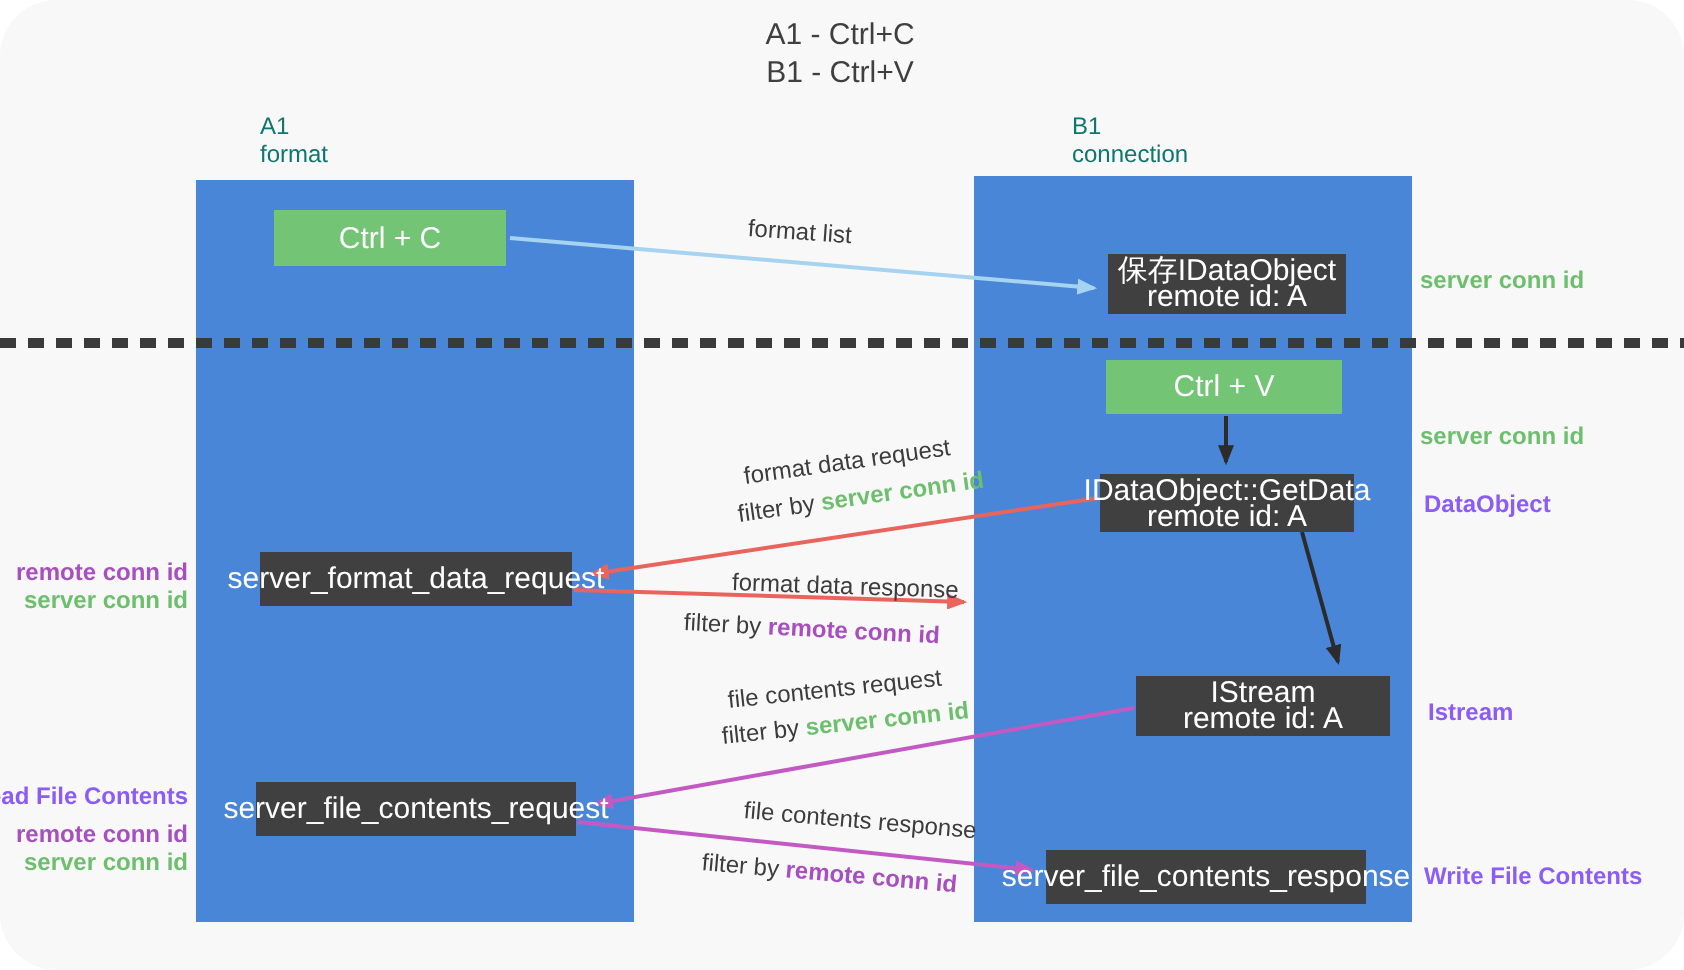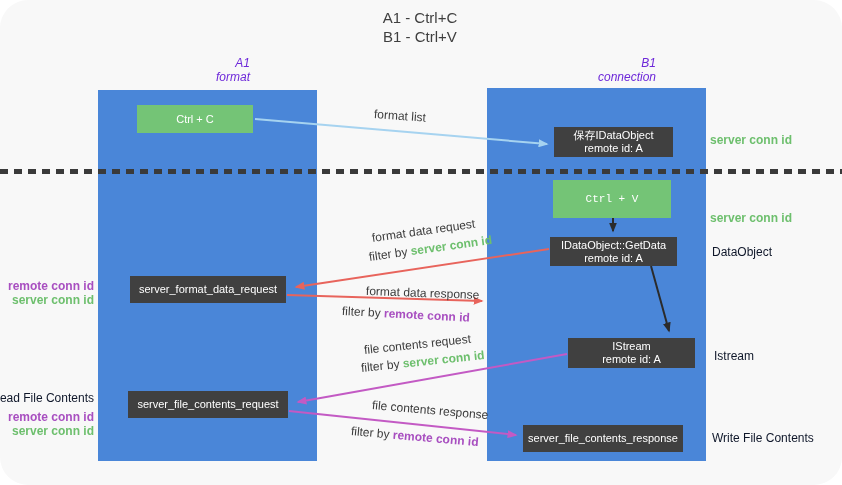--- a/index.html
+++ b/index.html
@@ -3,34 +3,34 @@
 <meta charset="utf-8">
 <style>
   html,body{margin:0;padding:0;}
   .canvas{
     position:relative;width:842px;height:485px;background:#f8f8f8;
     font-family:"Liberation Sans",sans-serif;overflow:hidden;color:#3c3c3c;border-radius:28px;
   }
   .title{position:absolute;left:320px;top:8px;width:200px;text-align:center;
     font-size:15px;line-height:19px;color:#3f3f3f;}
   .lane{position:absolute;background:#4a86d8;}
-  .hdr{position:absolute;width:120px;text-align:right;font-size:12px;line-height:14px;color:#6d28d9;font-style:italic;}
+  .hdr{position:absolute;width:120px;text-align:left;font-size:12px;line-height:14px;color:#0f766e;}
   .node{position:absolute;display:flex;flex-direction:column;align-items:center;justify-content:center;
-    color:#fff;font-size:11px;line-height:13px;text-align:center;}
+    color:#fff;font-size:15px;line-height:13px;text-align:center;}
   .green{background:#74c476;}
   .orange{background:#404040;}
   .dots{position:absolute;left:0;top:169px;width:842px;height:5px;
     background:repeating-linear-gradient(90deg,#3a3a3a 0 8px,transparent 8px 14px);}
   .elabel{position:absolute;font-size:12px;white-space:nowrap;transform-origin:left center;color:#3c3c3c;}
   .kw-green{color:#6dbf6d;font-weight:bold;}
   .kw-purple{color:#a84fc0;font-weight:bold;}
   .side{position:absolute;font-size:12px;font-weight:bold;white-space:nowrap;}
   .side.green-t{color:#6dbf6d;}
   .side.purple-t{color:#a84fc0;}
-  .side.plain{font-weight:normal;color:#0f172a;}
+  .side.plain{font-weight:bold;color:#8b5cf6;}
   .left-col{right:748px;text-align:right;}
   svg.arrows{position:absolute;left:0;top:0;width:842px;height:485px;pointer-events:none;}
 </style>
 </head>
 <body>
 
 <div class="canvas">
 
   <div class="title">
     <div>A1 - Ctrl+C</div>
@@ -75,21 +75,21 @@
     <path d="M289 411 L516 435" stroke="#c35ac4" stroke-width="2" fill="none" marker-end="url(#ah-mag)"></path>
   </svg>
 
   <div class="node green" style="left:137px;top:105px;width:116px;height:28px;">
     <span>Ctrl + C</span>
   </div>
   <div class="node orange" style="left:554px;top:127px;width:119px;height:30px;">
     <span>保存IDataObject</span>
     <span>remote id: A</span>
   </div>
-  <div class="node green" style="left:553px;top:180px;width:118px;height:38px;font-family:Liberation Mono, monospace;">
+  <div class="node green" style="left:553px;top:180px;width:118px;height:27px;">
     <span>Ctrl + V</span>
   </div>
   <div class="node orange" style="left:550px;top:237px;width:127px;height:29px;">
     <span>IDataObject::GetData</span>
     <span>remote id: A</span>
   </div>
   <div class="node orange" style="left:130px;top:276px;width:156px;height:27px;">
     <span>server_format_data_request</span>
   </div>
   <div class="node orange" style="left:568px;top:338px;width:127px;height:30px;">

